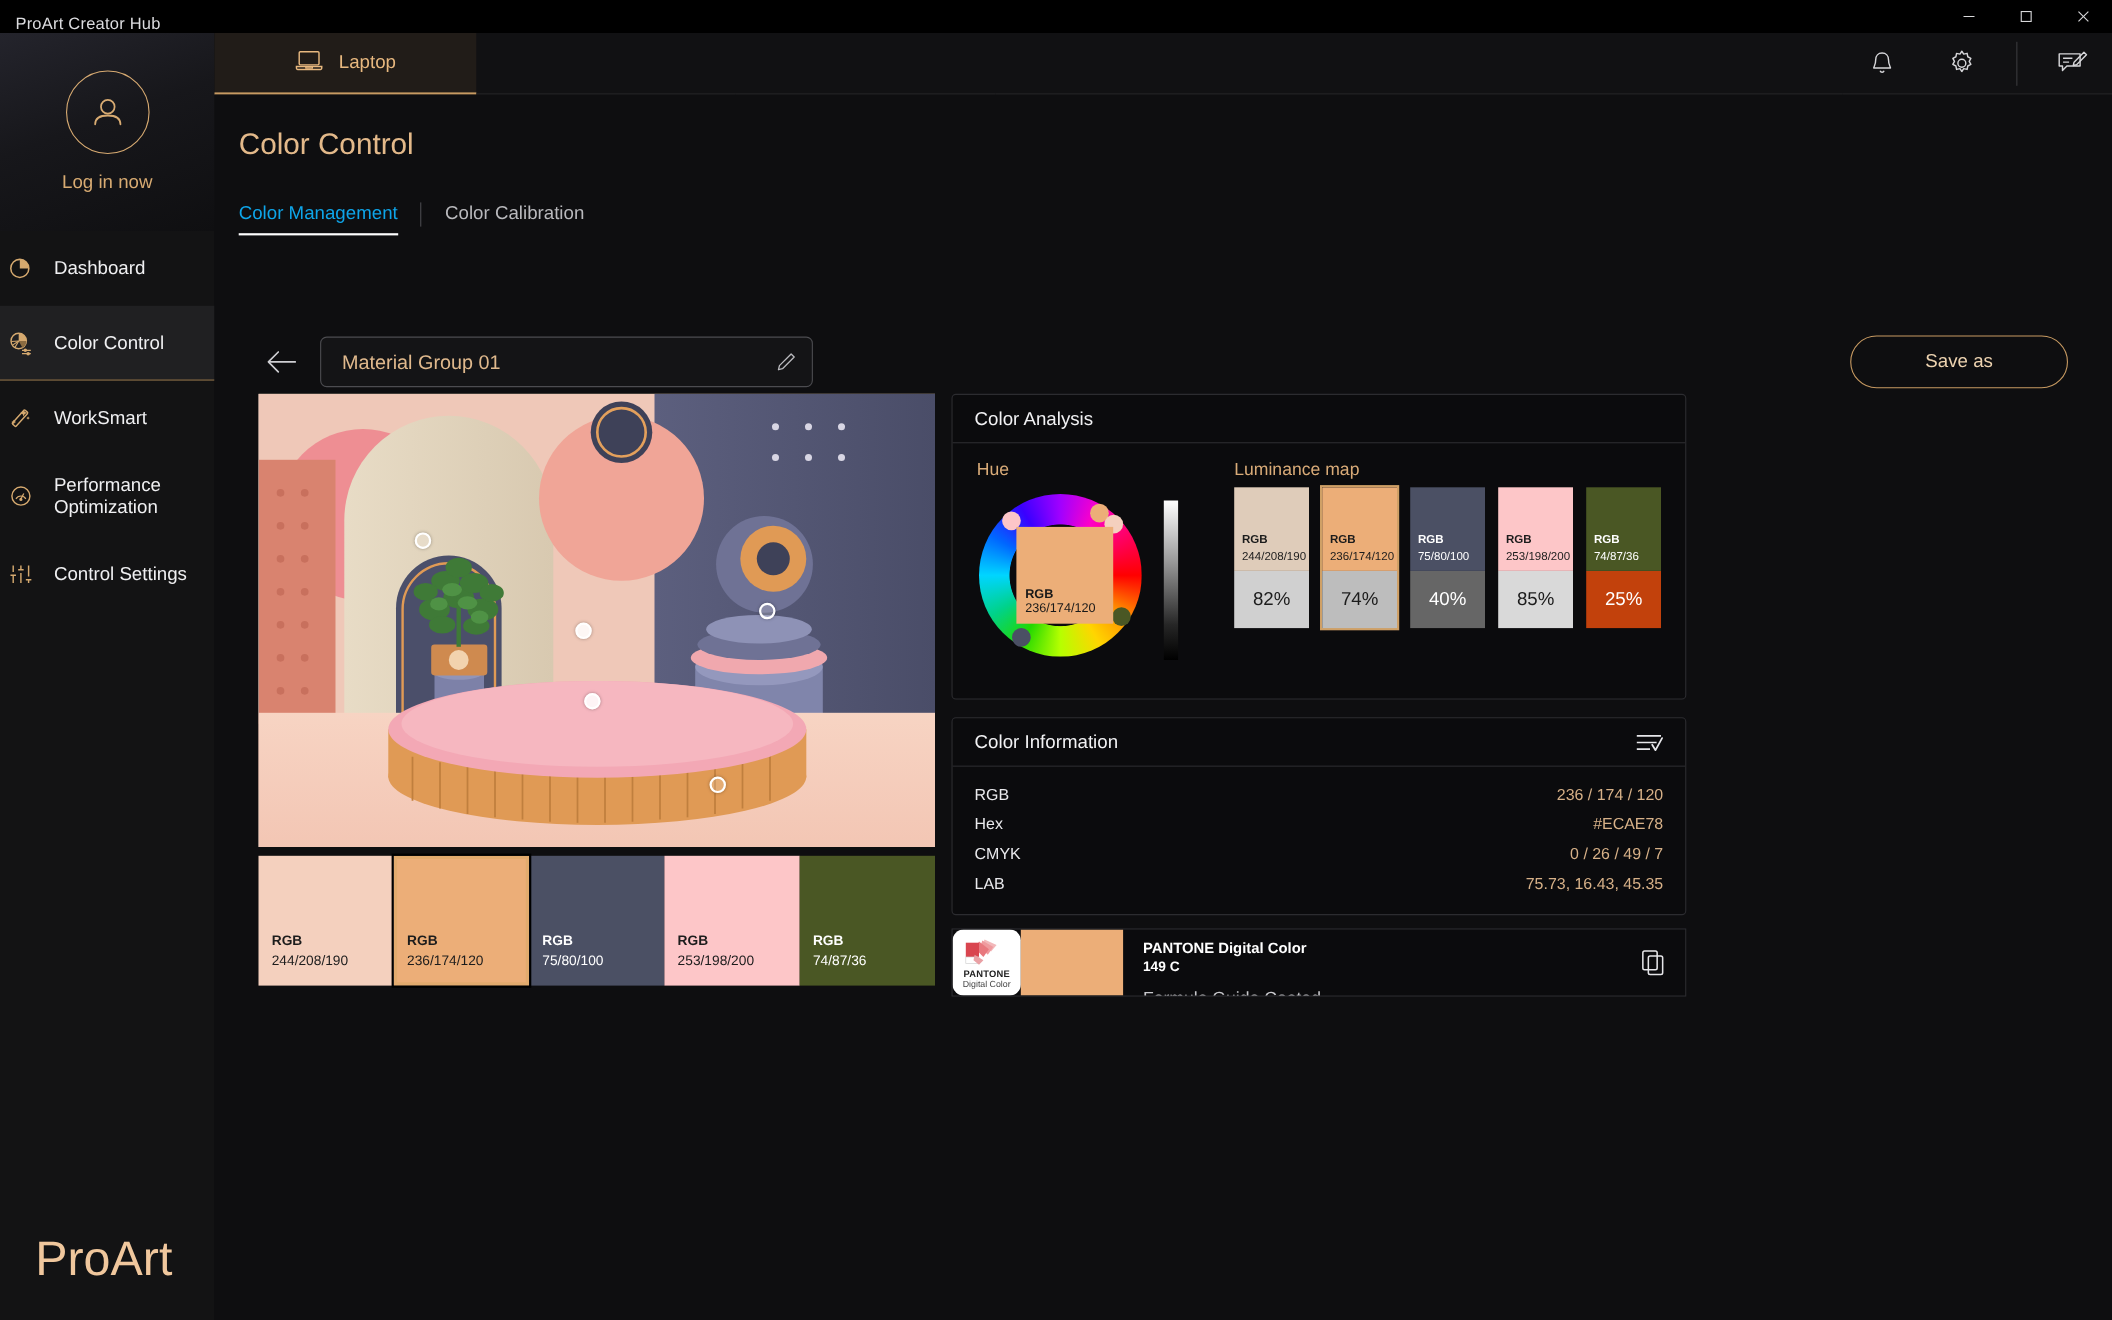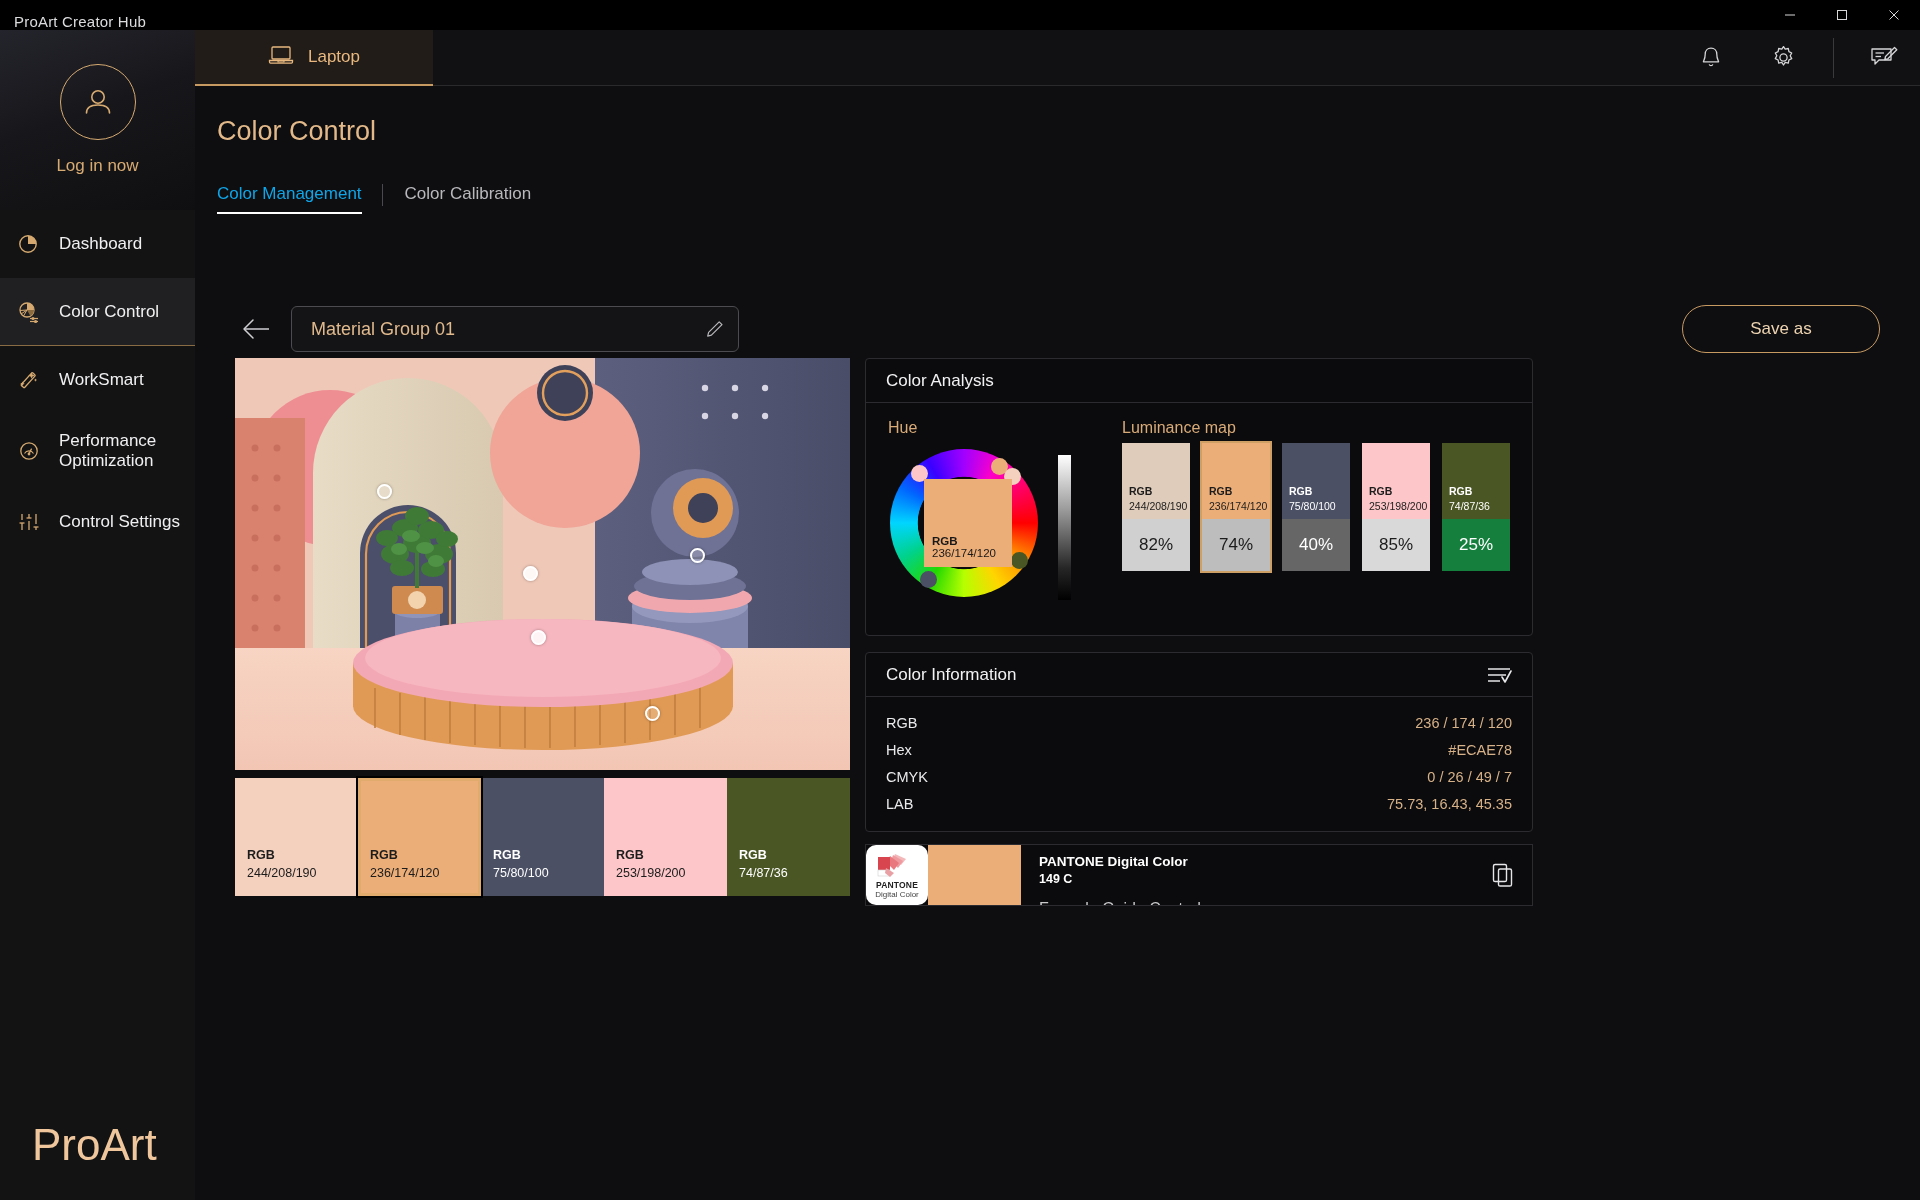--- a/index.html
+++ b/index.html
@@ -37,21 +37,21 @@
   }
   .avatar-ring {
     width: 76px; height: 76px; border-radius: 50%; border: 1.6px solid #d8ab72;
     display: flex; align-items: center; justify-content: center;
   }
   .login-label { margin-top: 16px; font-size: 17px; color: #d8ab72; }
 
   .nav { width: 195px; }
   .nav-item {
     position: relative; height: 68px; display: flex; align-items: center;
-    padding-left: 16px; gap: 17px; color: #f0f0f2; font-size: 17px;
+    padding-left: 6px; gap: 17px; color: #f0f0f2; font-size: 17px;
   }
   .nav-item.active { background: #202022; }
   .nav-item.active::after {
     content: ""; position: absolute; left: 0; right: 0; bottom: 0; height: 1px; background: #8a6c44;
   }
   .nav-item.active::before {
     content: ""; position: absolute; left: 0; top: 0; bottom: 0; width: 0px;
   }
   .nav-item .nav-icon { width: 26px; height: 26px; flex: 0 0 26px; display: flex; align-items: center; justify-content: center; }
   .nav-item .nav-label { line-height: 1.2; }
@@ -565,21 +565,21 @@
                 <span class="lbl">RGB</span>
                 <span class="val">253/198/200</span>
               </div>
               <div class="lum-bottom" style="background: rgb(217, 217, 217); color: rgb(28, 28, 28);">85%</div>
             </div>
             <div class="lum-card" id="lc4">
               <div class="lum-top" style="background: rgb(74, 87, 36); color: rgb(255, 255, 255);">
                 <span class="lbl">RGB</span>
                 <span class="val">74/87/36</span>
               </div>
-              <div class="lum-bottom" style="background: #15803d; color: rgb(255, 255, 255);">25%</div>
+              <div class="lum-bottom" style="background: #c2410c; color: rgb(255, 255, 255);">25%</div>
             </div>
           </div>
         </div>
       </div>
     </div>
 
     <div class="panel info">
       <div class="panel-head">
         <span>Color Information</span>
         <span class="head-icon">

